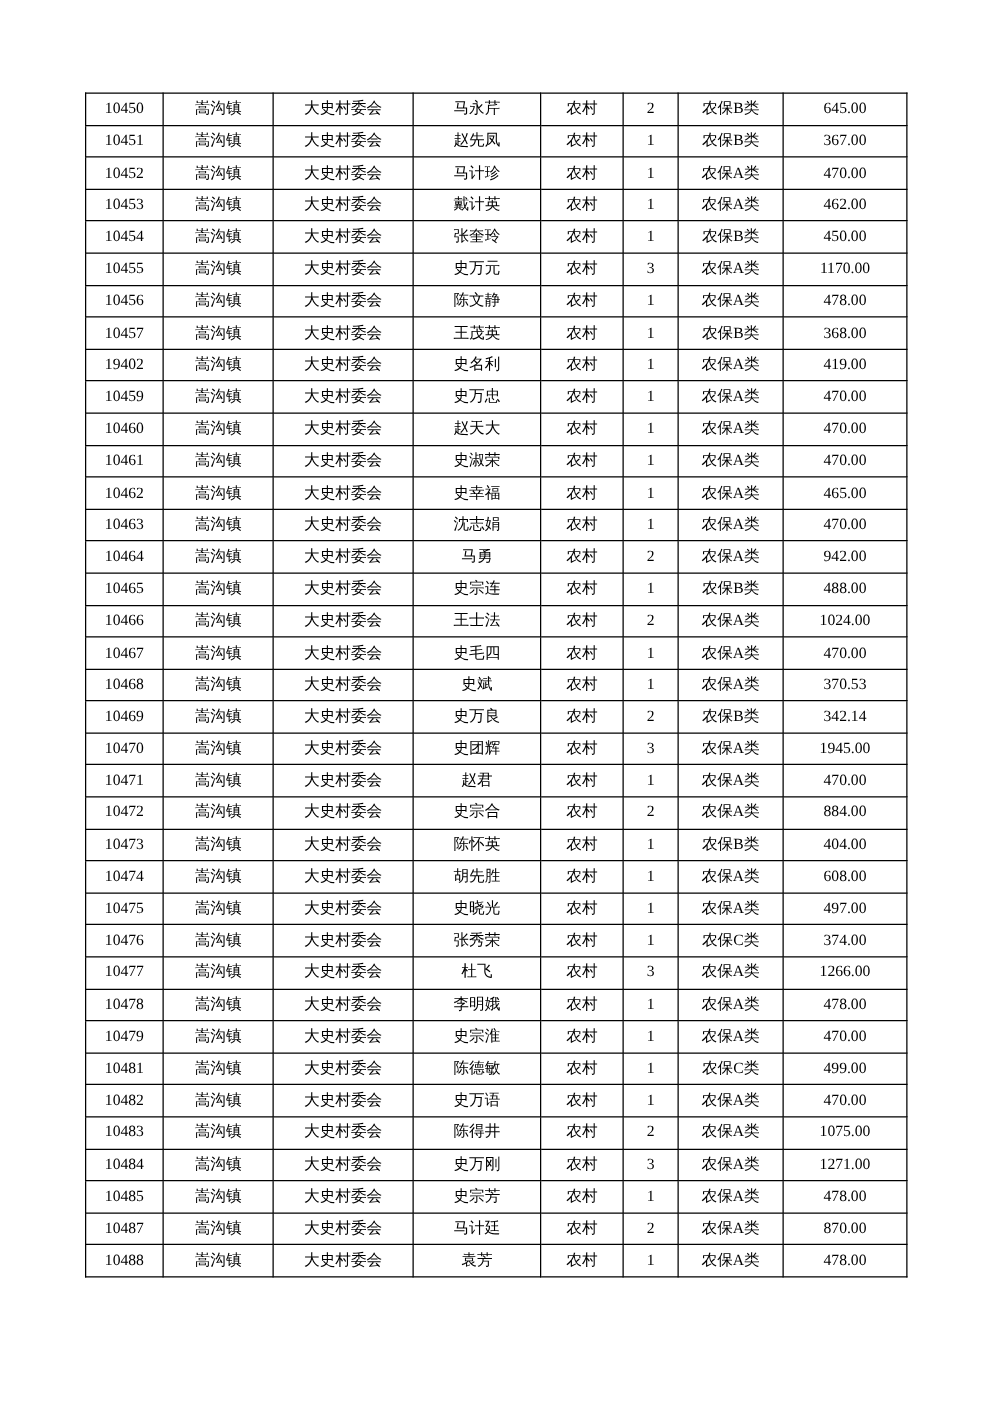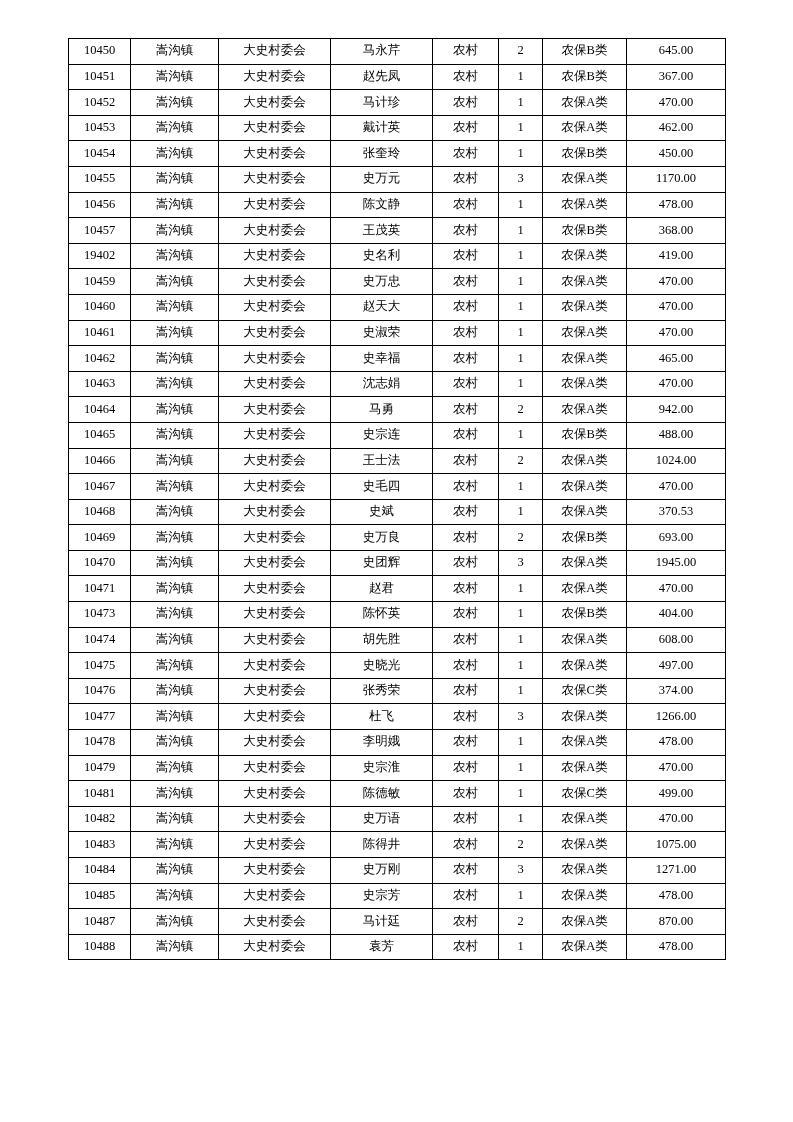--- a/index.html
+++ b/index.html
@@ -11,21 +11,21 @@
     width: 793px;
     height: 1122px;
     font-family: "Liberation Serif", "DejaVu Serif", serif;
     color: #000000;
   }
   .page {
     position: relative;
     width: 793px;
     height: 1122px;
     box-sizing: border-box;
-    padding: 38px 68px 0 68px;
+    padding: 74px 68px 0 68px;
     border-radius: 27px;
   }
   table.data-table {
     border-collapse: collapse;
     width: 657px;
     table-layout: fixed;
   }
   table.data-table td {
     border: 1px solid #000000;
     height: 24.6px;
@@ -256,41 +256,51 @@
           <td class="amt-cell">370.53</td>
         </tr>
         <tr>
           <td class="id-cell">10469</td>
           <td class="town-cell">嵩沟镇</td>
           <td class="vill-cell">大史村委会</td>
           <td class="name-cell">史万良</td>
           <td class="type-cell">农村</td>
           <td class="num-cell">2</td>
           <td class="cat-cell">农保B类</td>
-          <td class="amt-cell">693.00</td>
+          <td class="amt-cell">342.14</td>
         </tr>
         <tr>
           <td class="id-cell">10470</td>
           <td class="town-cell">嵩沟镇</td>
           <td class="vill-cell">大史村委会</td>
           <td class="name-cell">史团辉</td>
           <td class="type-cell">农村</td>
           <td class="num-cell">3</td>
           <td class="cat-cell">农保A类</td>
           <td class="amt-cell">1945.00</td>
         </tr>
         <tr>
           <td class="id-cell">10471</td>
           <td class="town-cell">嵩沟镇</td>
           <td class="vill-cell">大史村委会</td>
           <td class="name-cell">赵君</td>
           <td class="type-cell">农村</td>
           <td class="num-cell">1</td>
           <td class="cat-cell">农保A类</td>
           <td class="amt-cell">470.00</td>
+        </tr>
+        <tr>
+          <td class="id-cell">10472</td>
+          <td class="town-cell">嵩沟镇</td>
+          <td class="vill-cell">大史村委会</td>
+          <td class="name-cell">史宗合</td>
+          <td class="type-cell">农村</td>
+          <td class="num-cell">2</td>
+          <td class="cat-cell">农保A类</td>
+          <td class="amt-cell">884.00</td>
         </tr>
         <tr>
           <td class="id-cell">10473</td>
           <td class="town-cell">嵩沟镇</td>
           <td class="vill-cell">大史村委会</td>
           <td class="name-cell">陈怀英</td>
           <td class="type-cell">农村</td>
           <td class="num-cell">1</td>
           <td class="cat-cell">农保B类</td>
           <td class="amt-cell">404.00</td>

